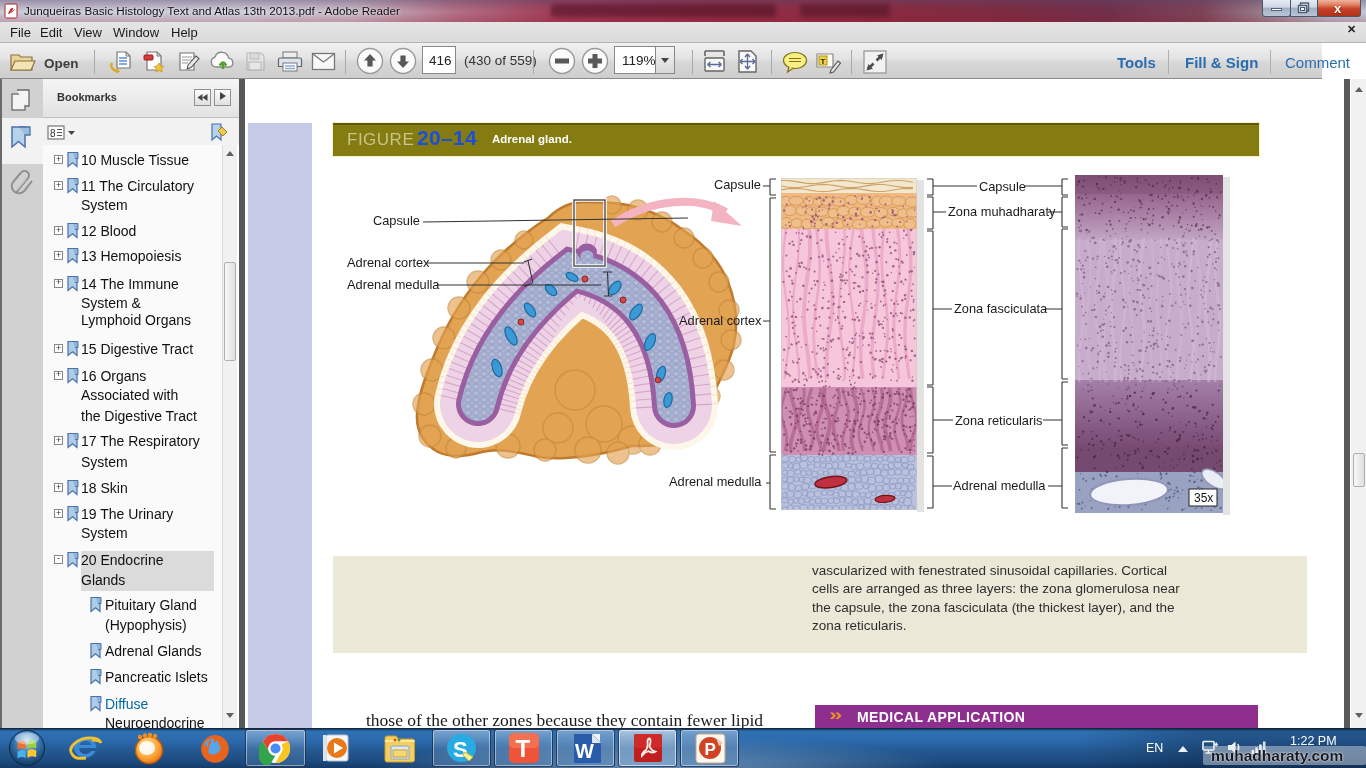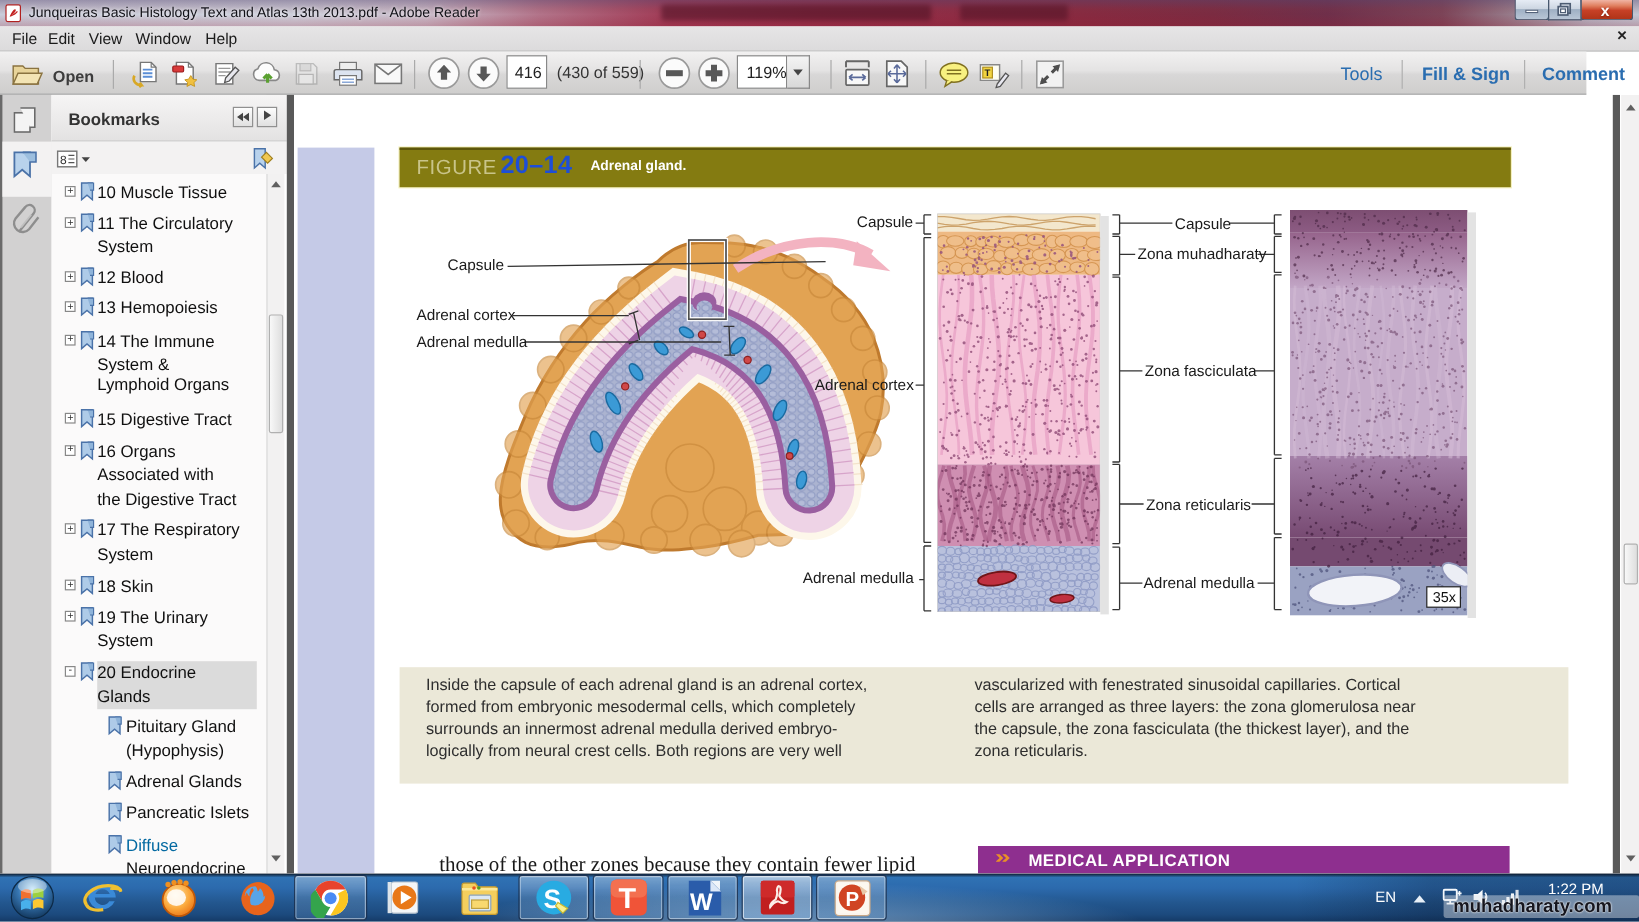--- a/index.html
+++ b/index.html
@@ -130,25 +130,25 @@
     <rect x="4" y="6" width="8" height="9" fill="#f2d440" stroke="#b09020"></rect>
     <text x="5.5" y="13.5" font-size="8" font-weight="bold" fill="#222" font-family="Liberation Sans">T</text>
     <path d="M16 20 l7 -9 2.5 2 -7 9 -3.4 1z" fill="#e8e8f0" stroke="#555" stroke-width="1.1"></path>
   </svg>
   <div class="abs" style="left:851px;top:7px;width:1px;height:24px;background:#aaa"></div>
   <svg class="abs" style="left:862px;top:6px" width="26" height="26" viewBox="0 0 26 26">
     <rect x="2" y="2" width="22" height="22" fill="#f2f2f2" stroke="#999" stroke-width="1.3"></rect>
     <path d="M14.5 11.5 l5.5 -5.5 M11.5 14.5 l-5.5 5.5" stroke="#4e4e4e" stroke-width="2.6"></path>
     <path d="M21.5 4.5 l-1.8 6.4 -4.6 -4.6 z M4.5 21.5 l1.8 -6.4 4.6 4.6 z" fill="#4e4e4e"></path>
   </svg>
-  <div class="abs" style="left:1117px;top:11px;font-size:15px;font-weight:normal;color:#2a6db0">Tools</div>
+  <div class="abs" style="left:1117px;top:11px;font-size:15px;font-weight:bold;color:#2a6db0">Tools</div>
   <div class="abs" style="left:1168px;top:7px;width:1px;height:24px;background:#b0b0b0"></div>
   <div class="abs" style="left:1185px;top:11px;font-size:15px;font-weight:bold;color:#2a6db0">Fill &amp; Sign</div>
   <div class="abs" style="left:1270px;top:7px;width:1px;height:24px;background:#b0b0b0"></div>
-  <div class="abs" style="left:1285px;top:11px;font-size:15px;font-weight:bold;color:#2a6db0">Comment</div>
+  <div class="abs" style="left:1285px;top:11px;font-size:15px;font-weight:normal;color:#2a6db0">Comment</div>
 </div>
 
 <div class="abs" style="left:0;top:79px;width:1366px;height:649px;background:#fff;overflow:hidden">
 
   <div class="abs" style="left:0;top:0;width:43px;height:649px;background:#d2d1d1;border-left:2px solid #6a6a6a"></div>
   <div class="abs" style="left:2px;top:39px;width:41px;height:46px;background:#f3f2f2"></div>
   <svg class="abs" style="left:11px;top:10px" width="22" height="22" viewBox="0 0 22 22">
     <rect x="1" y="5" width="13" height="16" fill="#f4f4f4" stroke="#6a6a6a" stroke-width="1.3"></rect>
     <path d="M6 1 h12 v16 h-4" fill="#f4f4f4" stroke="#6a6a6a" stroke-width="1.3"></path>
   </svg>
@@ -156,21 +156,21 @@
     <path d="M3 2 h13 v20 l-6.5 -5.5 -6.5 5.5 z" fill="#b8d2ec" stroke="#4a72a8" stroke-width="1.5"></path>
     <path d="M10 2 h11 v8 h-5" fill="#9cbede" stroke="#4a72a8" stroke-width="1.3"></path>
   </svg>
   <svg class="abs" style="left:8px;top:88px" width="27" height="32" viewBox="0 0 27 32">
     <path d="M8 26 L20 11 a4.4 4.4 0 0 0 -7 -5.4 L5 15 a7.2 7.2 0 0 0 11.2 9 L24 14" fill="none" stroke="#8e8e8e" stroke-width="2"></path>
     <path d="M9.5 22.5 L18 12" fill="none" stroke="#c0c0c0" stroke-width="1.5"></path>
   </svg>
 
   <div class="abs" style="left:43px;top:0;width:179px;height:649px;background:#fbfafa"></div>
   <div class="abs" style="left:43px;top:0;width:196px;height:39px;background:linear-gradient(180deg,#f6f5f5,#e3e2e2);border-bottom:1px solid #c0c0c0"></div>
-  <div class="abs" style="left:57px;top:12px;font-size:14px;font-weight:bold;color:#333">Bookmarks</div>
+  <div class="abs" style="left:57px;top:12px;font-size:11px;font-weight:bold;color:#333">Bookmarks</div>
   <div class="abs" style="left:194px;top:10px;width:17px;height:17px;background:linear-gradient(180deg,#fdfdfd,#e0e0e0);border:1px solid #909090"></div>
   <svg class="abs" style="left:197px;top:14px" width="12" height="9" viewBox="0 0 12 9">
       <path d="M5.5 4.5 L10.5 1 v7 z M0.5 4.5 L5.5 1 v7 z" fill="#444"></path>
     </svg>
   <div class="abs" style="left:214px;top:10px;width:17px;height:17px;background:linear-gradient(180deg,#fdfdfd,#e0e0e0);border:1px solid #909090"></div>
   <div class="abs" style="left:220px;top:13px;width:0;height:0;border-top:4.5px solid transparent;border-bottom:4.5px solid transparent;border-left:6px solid #444"></div>
 
   <div class="abs" style="left:43px;top:39px;width:196px;height:27px;background:#f3f2f2"></div>
   <svg class="abs" style="left:47px;top:46px" width="30" height="15" viewBox="0 0 30 15">
     <rect x="1" y="1" width="16" height="13" fill="#fff" stroke="#777" stroke-width="1.2"></rect>
@@ -2616,21 +2616,20 @@
 <div class="abs" style="left:714px;top:98px;font-size:12.8px;color:#1a1a1a">Capsule</div>
 <div class="abs" style="left:679px;top:234px;font-size:12.8px;color:#1a1a1a">Adrenal cortex</div>
 <div class="abs" style="left:669px;top:395px;font-size:12.8px;color:#1a1a1a">Adrenal medulla</div>
 <div class="abs" style="left:979px;top:100px;font-size:12.8px;color:#1a1a1a">Capsule</div>
 <div class="abs" style="left:948px;top:125px;font-size:12.8px;color:#1a1a1a">Zona muhadharaty</div>
 <div class="abs" style="left:954px;top:222px;font-size:12.8px;color:#1a1a1a">Zona fasciculata</div>
 <div class="abs" style="left:955px;top:334px;font-size:12.8px;color:#1a1a1a">Zona reticularis</div>
 <div class="abs" style="left:953px;top:399px;font-size:12.8px;color:#1a1a1a">Adrenal medulla</div>
 
 <div class="abs" style="left:333px;top:477px;width:974px;height:97px;background:#ebe8d8"></div>
-<div class="abs" style="left:355px;top:483px;width:440px;font-size:13.5px;line-height:18.3px;color:#2e2e2e">Inside the capsule of each adrenal gland is an adrenal cortex,<br>formed from embryonic mesodermal cells, which completely<br>surrounds an innermost adrenal medulla derived embryo-<br>logically from neural crest cells. Both regions are very well</div>
 <div class="abs" style="left:366px;top:631px;font-size:17.5px;color:#1a1a1a;font-family:'Liberation Serif',serif">those of the other zones because they contain fewer lipid</div>
 
 <div class="abs" style="left:812px;top:483px;width:470px;font-size:13.5px;line-height:18.3px;color:#2e2e2e">vascularized with fenestrated sinusoidal capillaries. Cortical<br>cells are arranged as three layers: the zona glomerulosa near<br>the capsule, the zona fasciculata (the thickest layer), and the<br>zona reticularis.</div>
 <div class="abs" style="left:815px;top:626px;width:443px;height:23px;background:#8e2f8f"></div>
 <div class="abs" style="left:829px;top:627px;font-size:16px;font-weight:bold;color:#e88f28;transform:scaleX(1.5);transform-origin:left center">»</div>
 <div class="abs" style="left:857px;top:630px;font-size:14px;font-weight:bold;color:#fff;letter-spacing:.4px">MEDICAL APPLICATION</div>
 
 </div>
 
 <div class="abs" style="left:0;top:728px;width:1366px;height:40px;background:linear-gradient(180deg,#0d1b2c 0%,#2f72b4 8%,#2c6aad 30%,#23578f 60%,#1c4a7e 85%,#153a66 100%);overflow:hidden">

